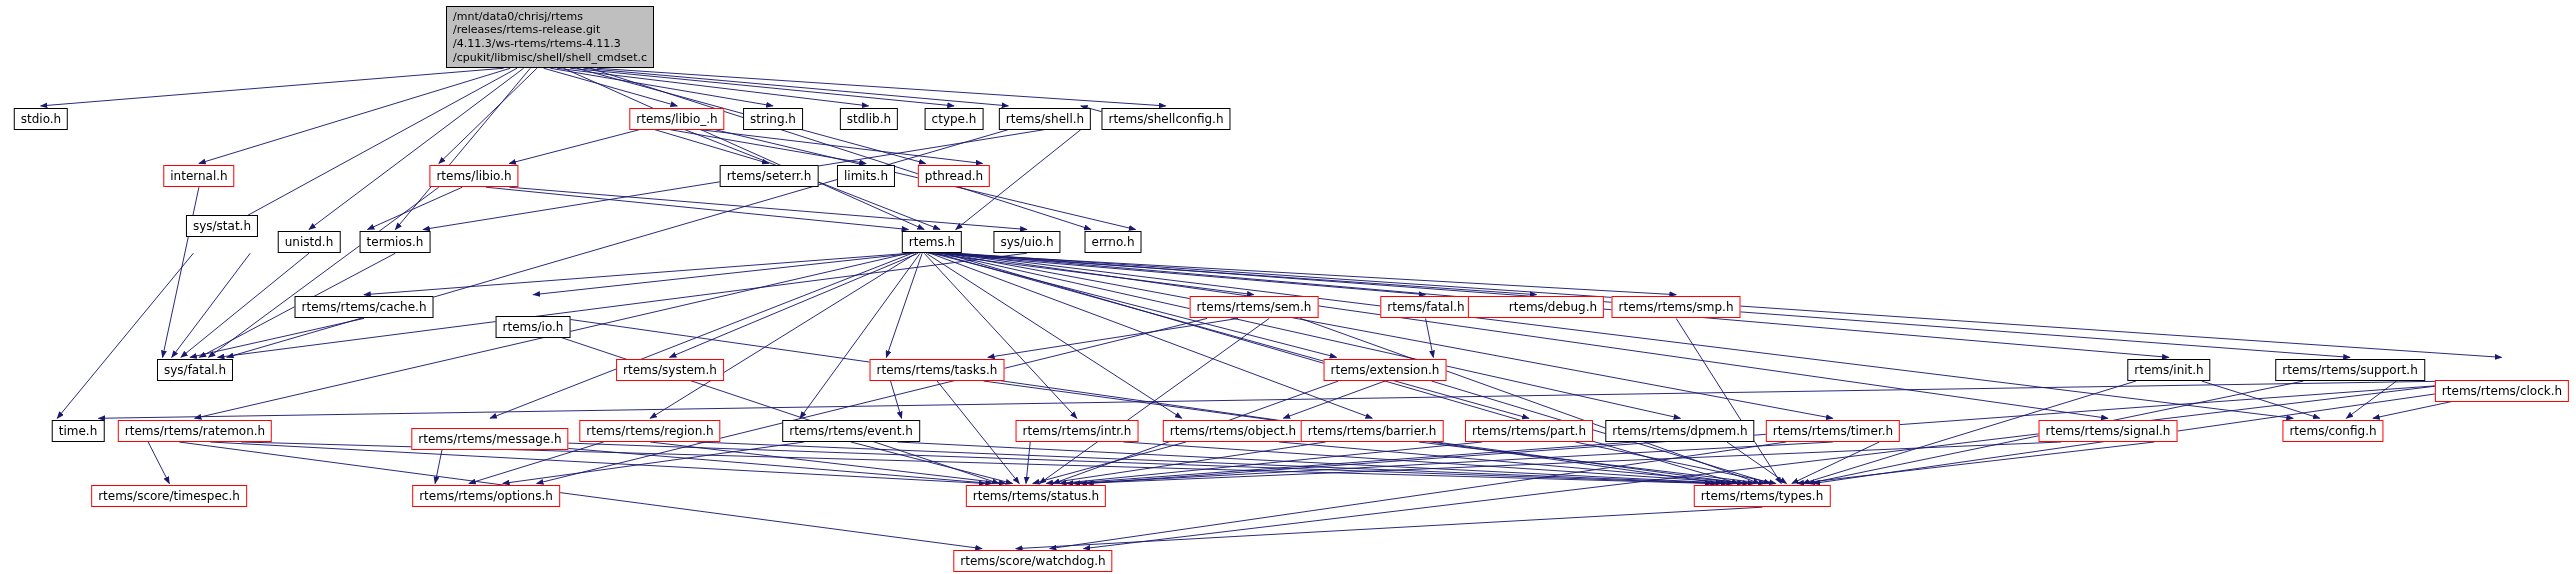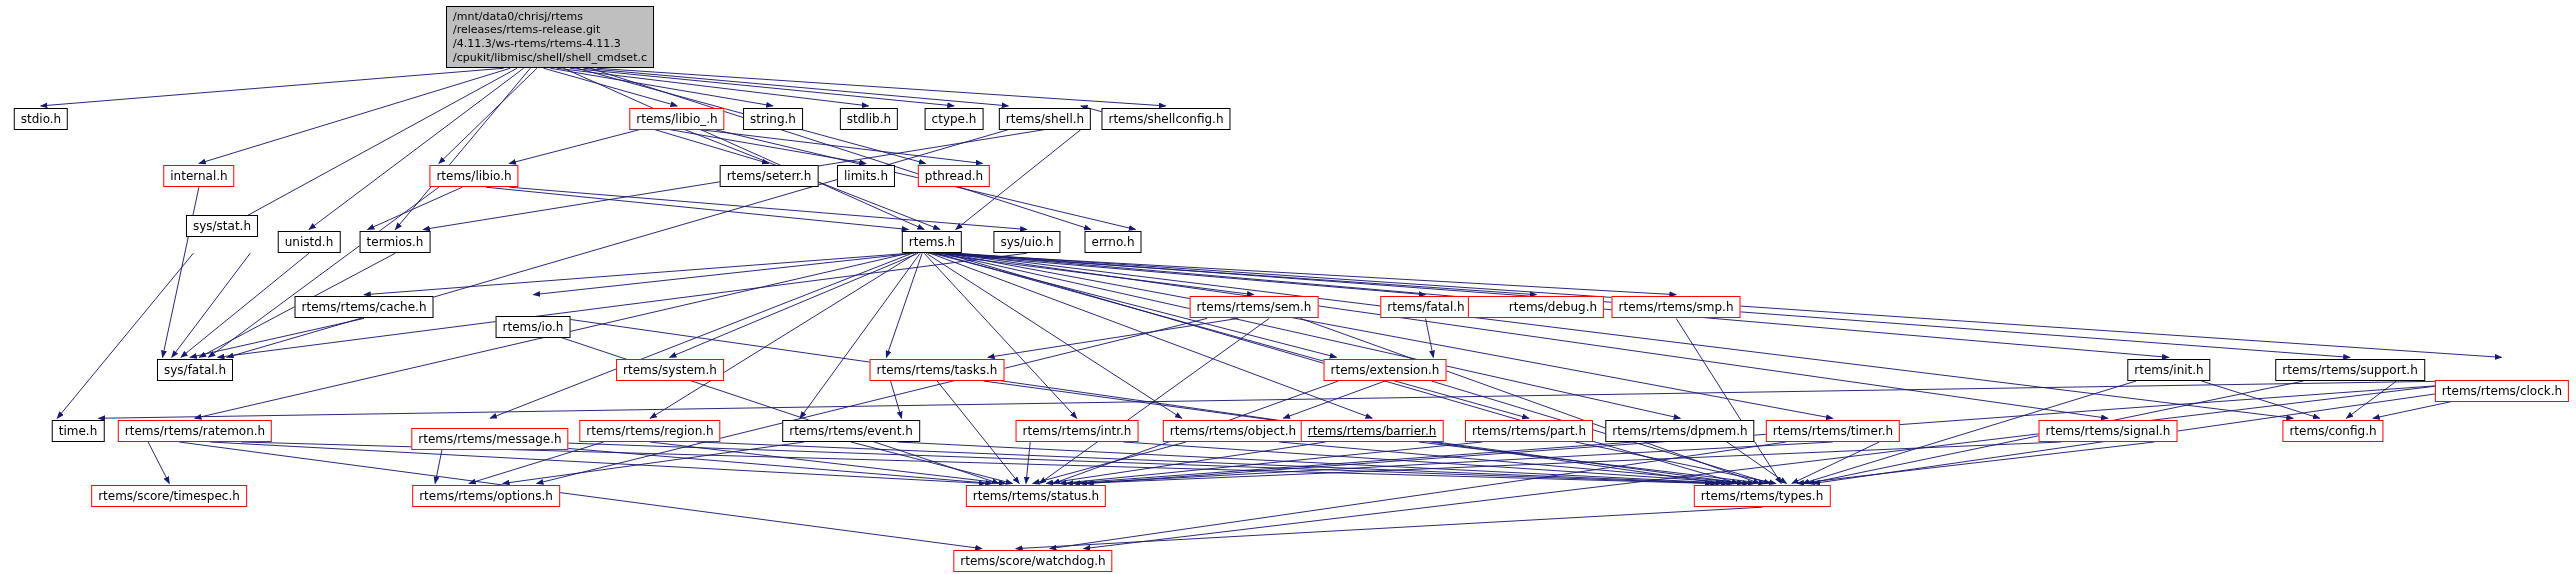--- a/index.html
+++ b/index.html
@@ -193,21 +193,21 @@
     <div class="node" style="left: 2169px; top: 370px;">rtems/init.h</div>
     <div class="node" style="left: 2350px; top: 370px;">rtems/rtems/support.h</div>
     <div class="node trunc" style="left: 2502px; top: 370px; margin-top: 21px;">rtems/rtems/clock.h</div>
     <div class="node" style="left: 78px; top: 431px;">time.h</div>
     <div class="node trunc" style="left: 195px; top: 431px;">rtems/rtems/ratemon.h</div>
     <div class="node trunc" style="left: 490px; top: 431px; margin-top: 8px;">rtems/rtems/message.h</div>
     <div class="node trunc" style="left: 650px; top: 431px;">rtems/rtems/region.h</div>
     <div class="node" style="left: 851px; top: 431px;">rtems/rtems/event.h</div>
     <div class="node trunc" style="left: 1077px; top: 431px;">rtems/rtems/intr.h</div>
     <div class="node trunc" style="left: 1233px; top: 431px;">rtems/rtems/object.h</div>
-    <div class="node trunc" style="left: 1372px; top: 431px; text-decoration: underline;">rtems/rtems/barrier.h</div>
+    <div class="node trunc" style="left: 1372px; top: 431px;">rtems/rtems/barrier.h</div>
     <div class="node trunc" style="left: 1529px; top: 431px;">rtems/rtems/part.h</div>
     <div class="node" style="left: 1680px; top: 431px;">rtems/rtems/dpmem.h</div>
     <div class="node trunc" style="left: 1833px; top: 431px;">rtems/rtems/timer.h</div>
     <div class="node trunc" style="left: 2108px; top: 431px;">rtems/rtems/signal.h</div>
     <div class="node trunc" style="left: 2333px; top: 431px;">rtems/config.h</div>
     <div class="node trunc" style="left: 169px; top: 496px;">rtems/score/timespec.h</div>
     <div class="node trunc" style="left: 486px; top: 496px;">rtems/rtems/options.h</div>
     <div class="node trunc" style="left: 1036px; top: 496px;">rtems/rtems/status.h</div>
     <div class="node trunc" style="left: 1762px; top: 496px;">rtems/rtems/types.h</div>
     <div class="node trunc" style="left: 1033px; top: 561px;">rtems/score/watchdog.h</div>

